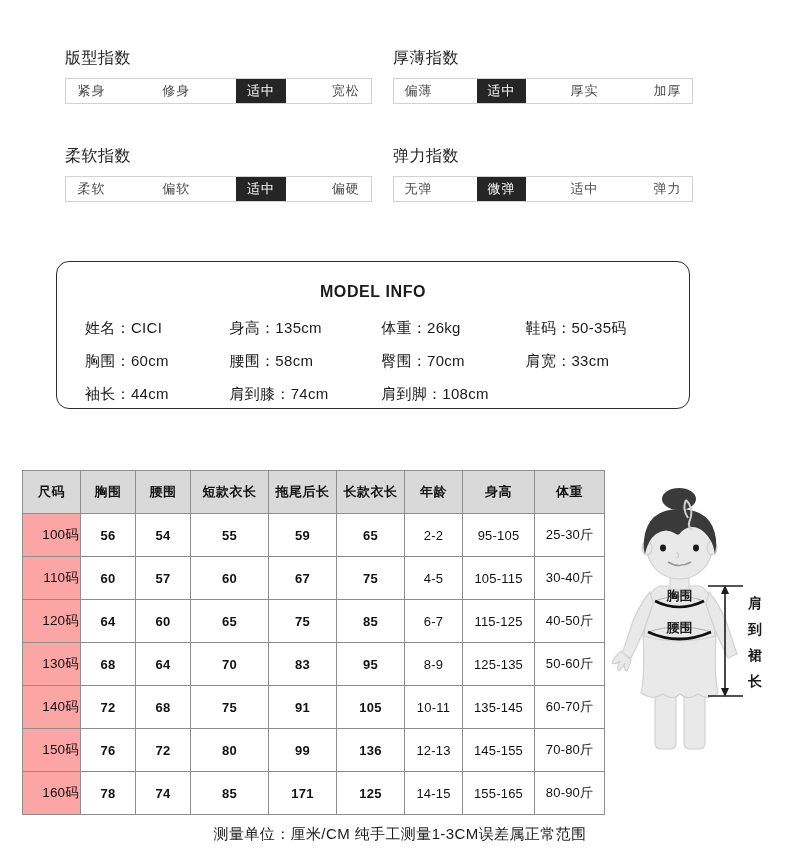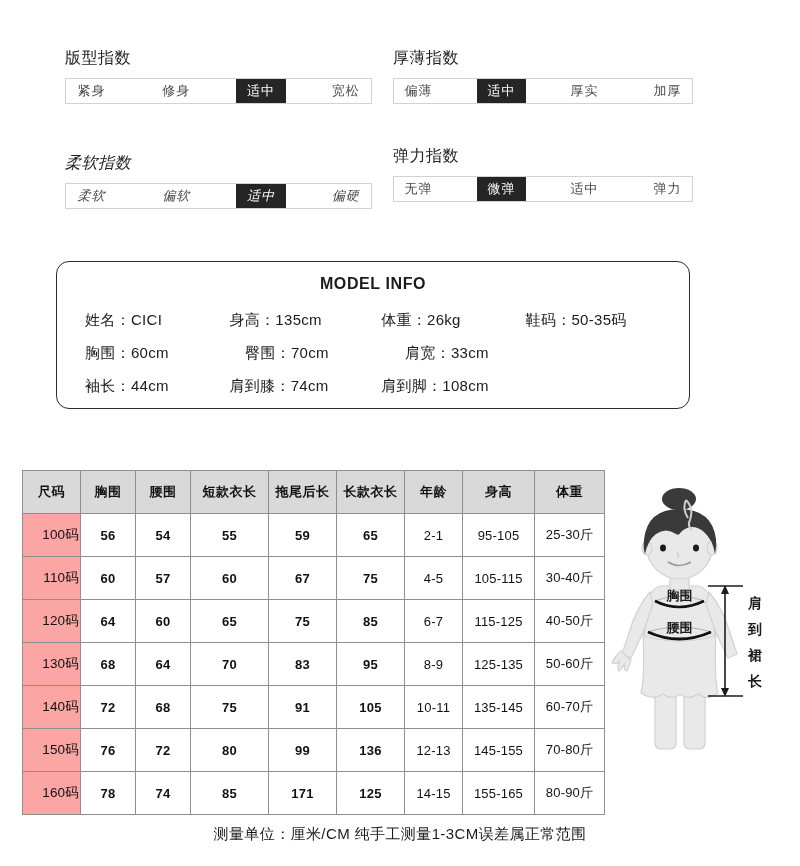--- a/index.html
+++ b/index.html
@@ -48,21 +48,21 @@
   }
 
   
   #model-info {
     position: absolute;
     left: 56px; top: 233px;
     width: 634px; height: 148px;
     border: 1.6px solid #2b2b30;
     border-radius: 13px;
     background: #fff;
-    padding-top: 13px;
+    padding-top: 21px;
   }
   .mi-title {
     text-align: center;
     font-size: 16px;
     font-weight: 700;
     color: #1b1b1b;
     letter-spacing: 0.6px;
     margin-bottom: 11px;
   }
   .mi-row {
@@ -163,21 +163,21 @@
       </div>
       <div class="idx-block" style="left: 393px; top: 20px; width: 300px;">
         <div class="idx-title">厚薄指数</div>
         <div class="idx-bar">
           <div class="idx-cell">偏薄</div>
           <div class="idx-cell active">适中</div>
           <div class="idx-cell">厚实</div>
           <div class="idx-cell">加厚</div>
         </div>
       </div>
-      <div class="idx-block" style="left: 65px; top: 125px; width: 307px; font-style: italic;">
+      <div class="idx-block" style="left: 65px; top: 118px; width: 307px;">
         <div class="idx-title">柔软指数</div>
         <div class="idx-bar">
           <div class="idx-cell">柔软</div>
           <div class="idx-cell">偏软</div>
           <div class="idx-cell active">适中</div>
           <div class="idx-cell">偏硬</div>
         </div>
       </div>
       <div class="idx-block" style="left: 393px; top: 118px; width: 300px;">
         <div class="idx-title">弹力指数</div>
@@ -193,20 +193,21 @@
   <div id="model-info">
     <div class="mi-title">MODEL INFO</div>
     <div class="mi-row">
       <div class="mi-item mi-c1">姓名：CICI</div>
       <div class="mi-item mi-c2">身高：135cm</div>
       <div class="mi-item mi-c3">体重：26kg</div>
       <div class="mi-item mi-c4">鞋码：50-35码</div>
     </div>
     <div class="mi-row">
       <div class="mi-item mi-c1">胸围：60cm</div>
+      <div class="mi-item mi-c2">腰围：58cm</div>
       <div class="mi-item mi-c3">臀围：70cm</div>
       <div class="mi-item mi-c4">肩宽：33cm</div>
     </div>
     <div class="mi-row">
       <div class="mi-item mi-c1">袖长：44cm</div>
       <div class="mi-item mi-c2">肩到膝：74cm</div>
       <div class="mi-item mi-c3">肩到脚：108cm</div>
       <div class="mi-item mi-c4"></div>
     </div>
   </div>
@@ -237,21 +238,21 @@
         </tr>
     </thead>
     <tbody id="tbody-rows">
         <tr>
           <td class="sz">100码</td>
           <td>56</td>
           <td>54</td>
           <td>55</td>
           <td>59</td>
           <td>65</td>
-          <td class="wide">2-1</td>
+          <td class="wide">2-2</td>
           <td class="wide">95-105</td>
           <td class="wide">25-30斤</td>
         </tr>
         <tr>
           <td class="sz">110码</td>
           <td>60</td>
           <td>57</td>
           <td>60</td>
           <td>67</td>
           <td>75</td>

